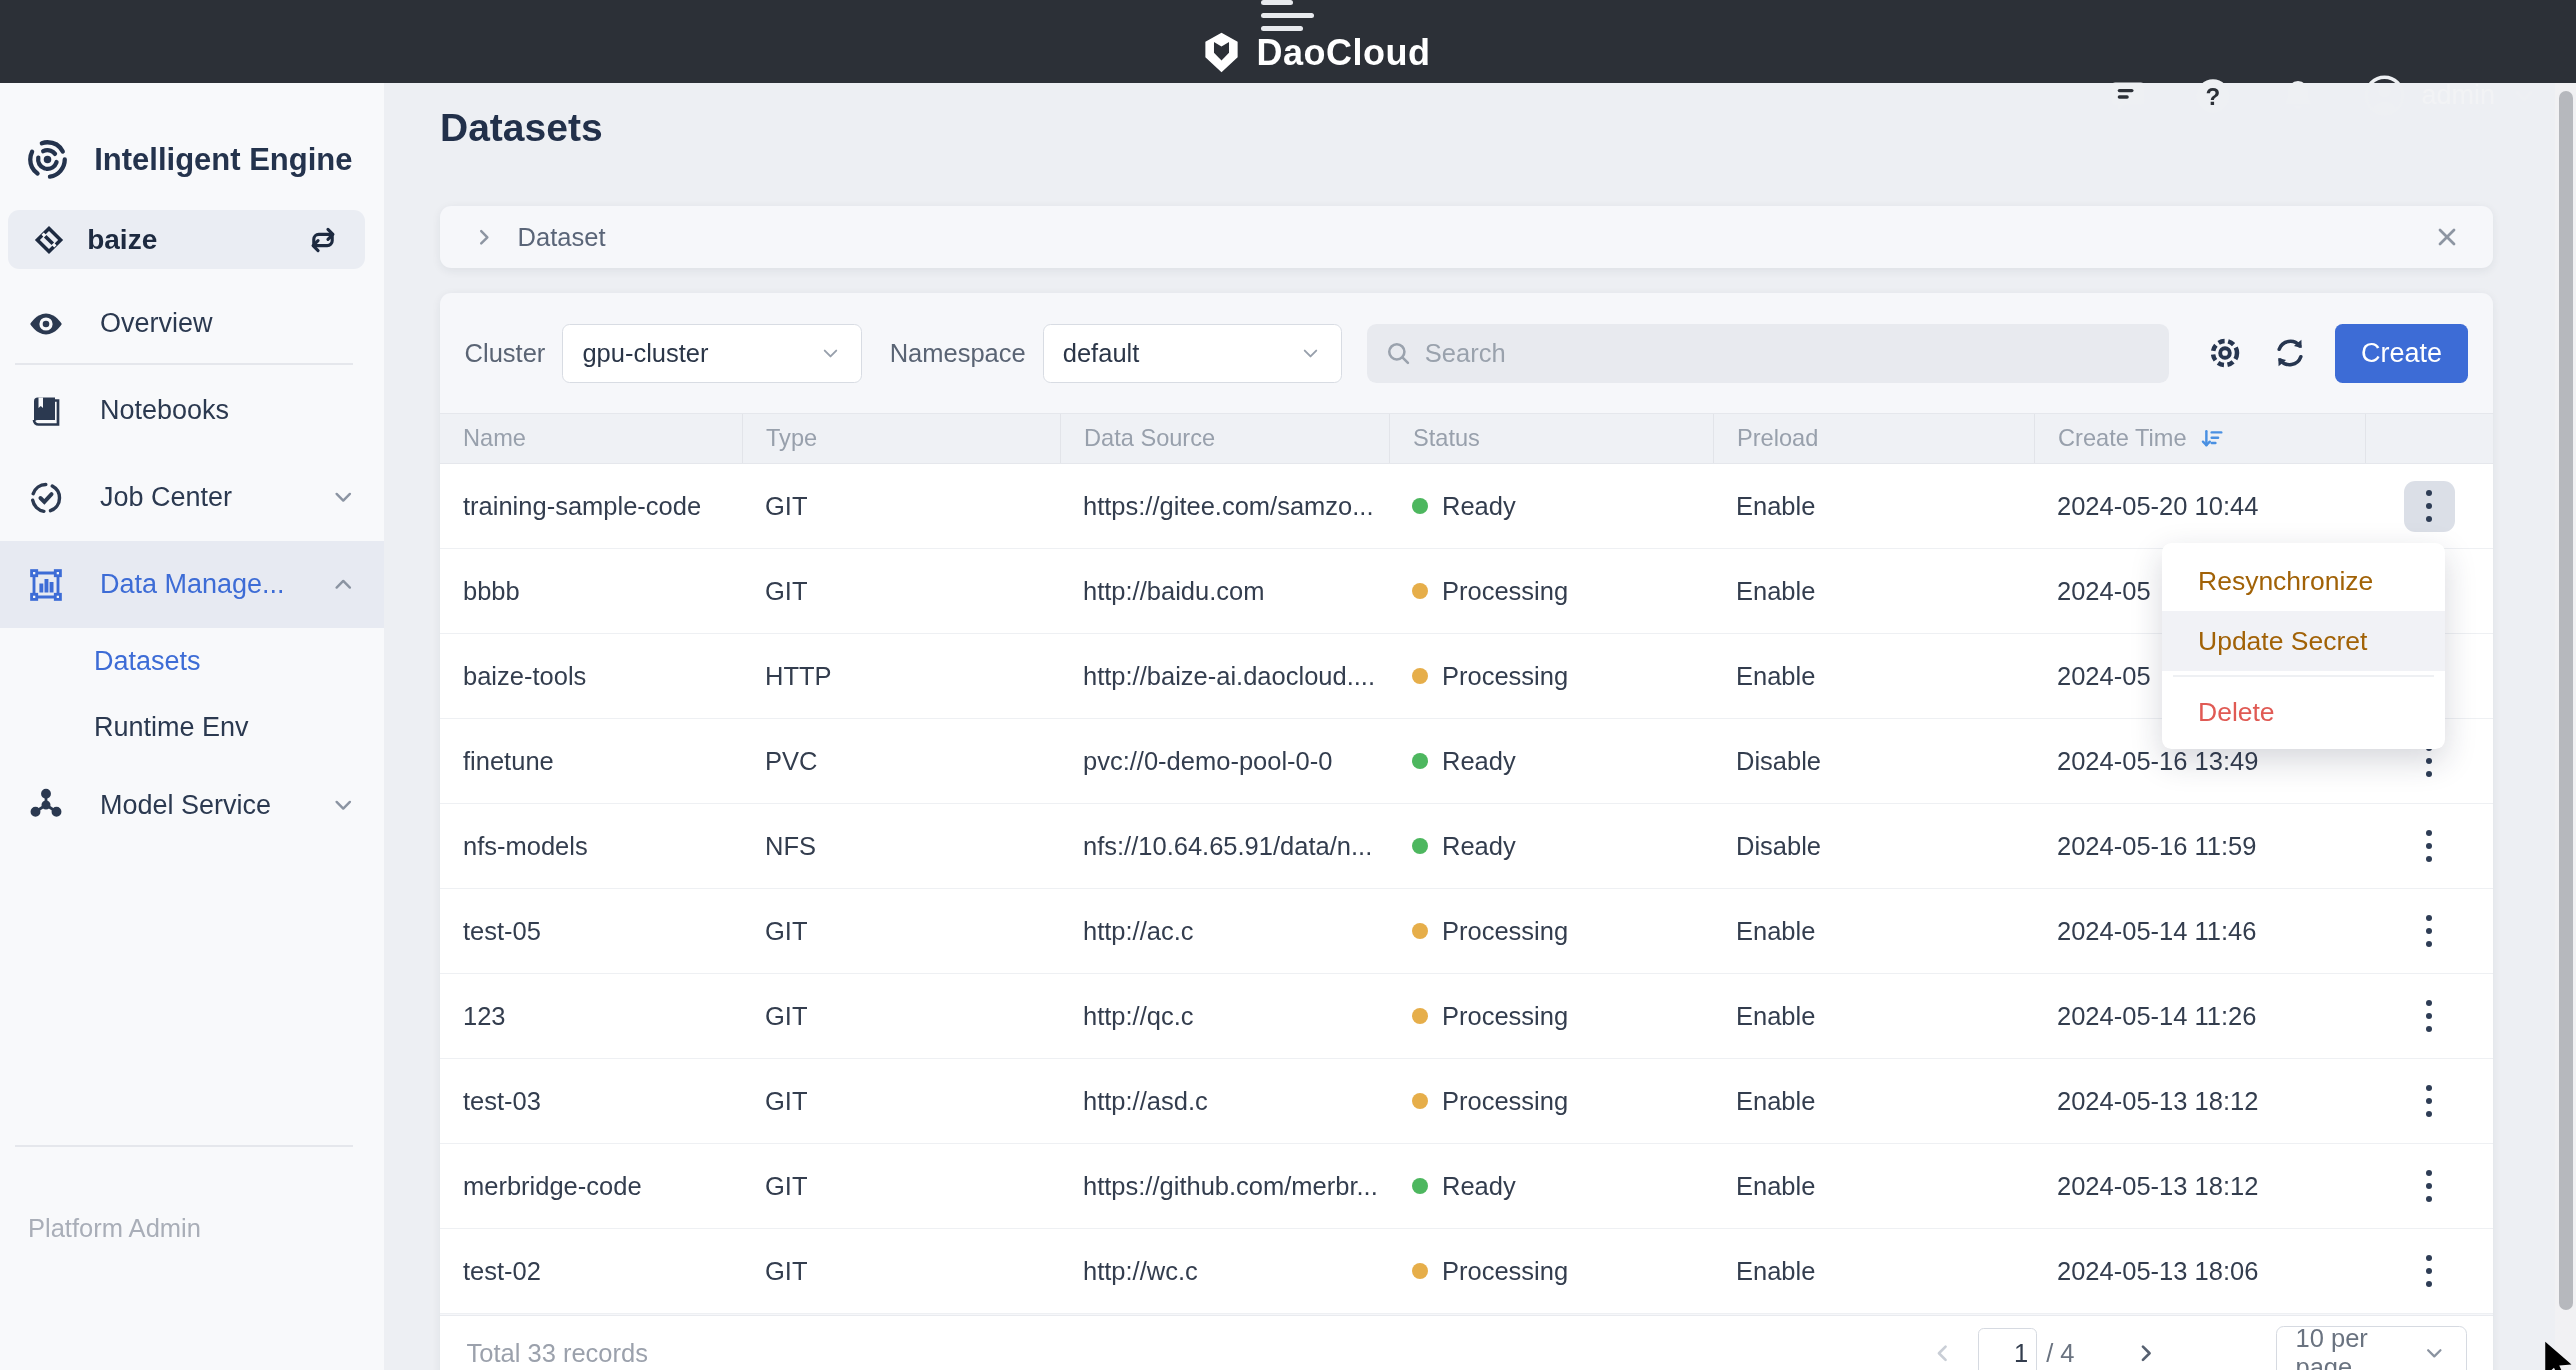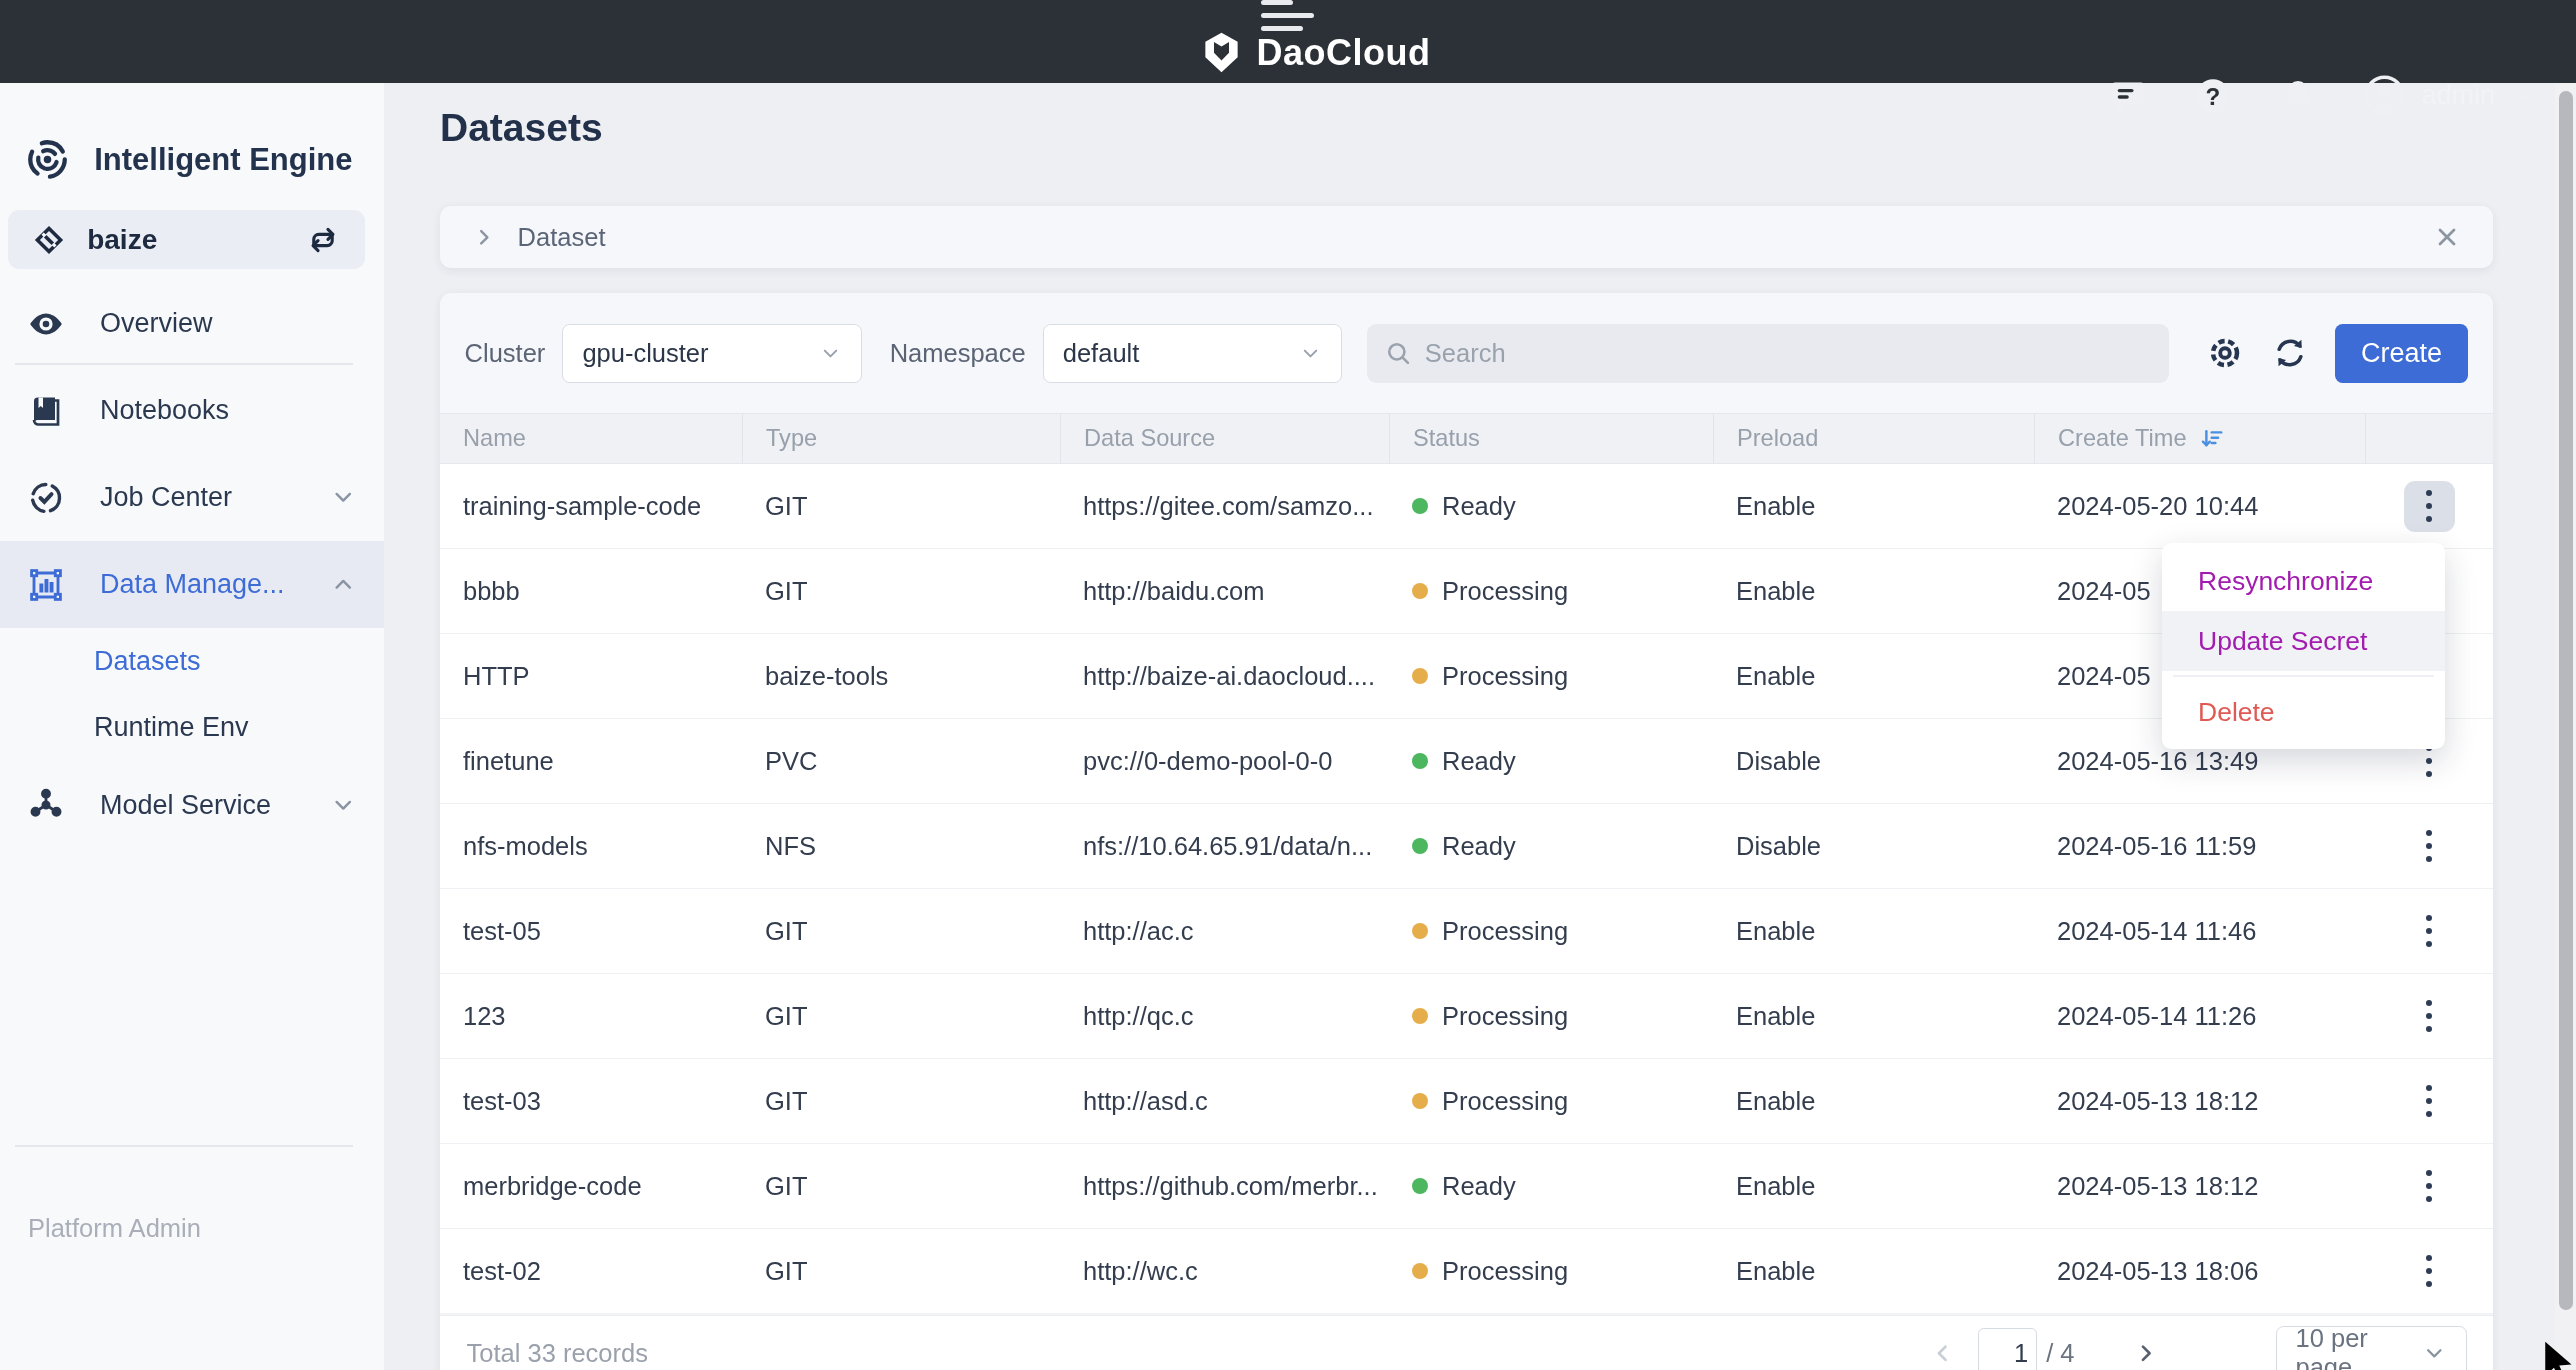--- a/index.html
+++ b/index.html
@@ -102,21 +102,21 @@
   .pg-input { width:59px; height:51px; border:1.9px solid #d6dae1; border-radius:5.7px; background:#fff; margin-left:19px;
               font-size:25.5px; color:#333d4e; text-align:right; padding-right:7.6px; font-family:"Liberation Sans", sans-serif; outline:none; }
   .pg-of { font-size:25.5px; color:#6a7380; margin-left:9.4px; }
   .per-page { width:191px; height:55px; border:1.9px solid #d6dae1; border-radius:7.6px; margin-left:112px;
               display:flex; align-items:center; padding:0 19px; font-size:25.5px; color:#6a7380; cursor:pointer; background:#fff; }
   .per-page .chev { margin-left:auto; color:#8a93a0; }
 
   
   .ctx-menu { position:absolute; left:1778px; top:460px; width:283px; background:#fff; border-radius:9.4px;
               box-shadow:0 11.3px 32px rgba(25,35,60,.18); padding:7.6px 0; z-index:60; }
-  .ctx-item { height:60px; line-height:60px; padding-left:36px; font-size:26.5px; color:#a21caf; cursor:pointer; }
+  .ctx-item { height:60px; line-height:60px; padding-left:36px; font-size:26.5px; color:#a16207; cursor:pointer; }
   .ctx-item.hover { background:#f1f2f6; }
   .ctx-item.danger { color:var(--danger); }
   .ctx-div { height:1.9px; background:#eef0f3; margin:4.7px 11.3px; }
 
   
   .scrollbar { position:absolute; right:0; top:83px; width:21px; height:1287px; background:#f1f1f3; z-index:70; }
   .scroll-thumb { position:absolute; left:3.8px; top:7.6px; width:14px; height:1219px; border-radius:7.6px; background:#b6b8bd; cursor:grab; }
   .cursor { position:absolute; left:2540px; top:1340px; z-index:99; pointer-events:none; }
 
   svg { display:block; }
@@ -422,22 +422,22 @@
     <div class="td">2024-05</div>
     <div class="td actions">
       <button class="kebab">
               <i></i>
               <i></i>
               <i></i>
             </button>
     </div>
   </div>
         <div class="trow">
+    <div class="td">baize-tools</div>
     <div class="td">HTTP</div>
-    <div class="td">baize-tools</div>
     <div class="td">http://baize-ai.daocloud....</div>
     <div class="td">
       <span class="dot" style="background: rgb(230, 174, 74);"></span>
       <span>Processing</span>
     </div>
     <div class="td">Enable</div>
     <div class="td">2024-05</div>
     <div class="td actions">
       <button class="kebab">
               <i></i>

